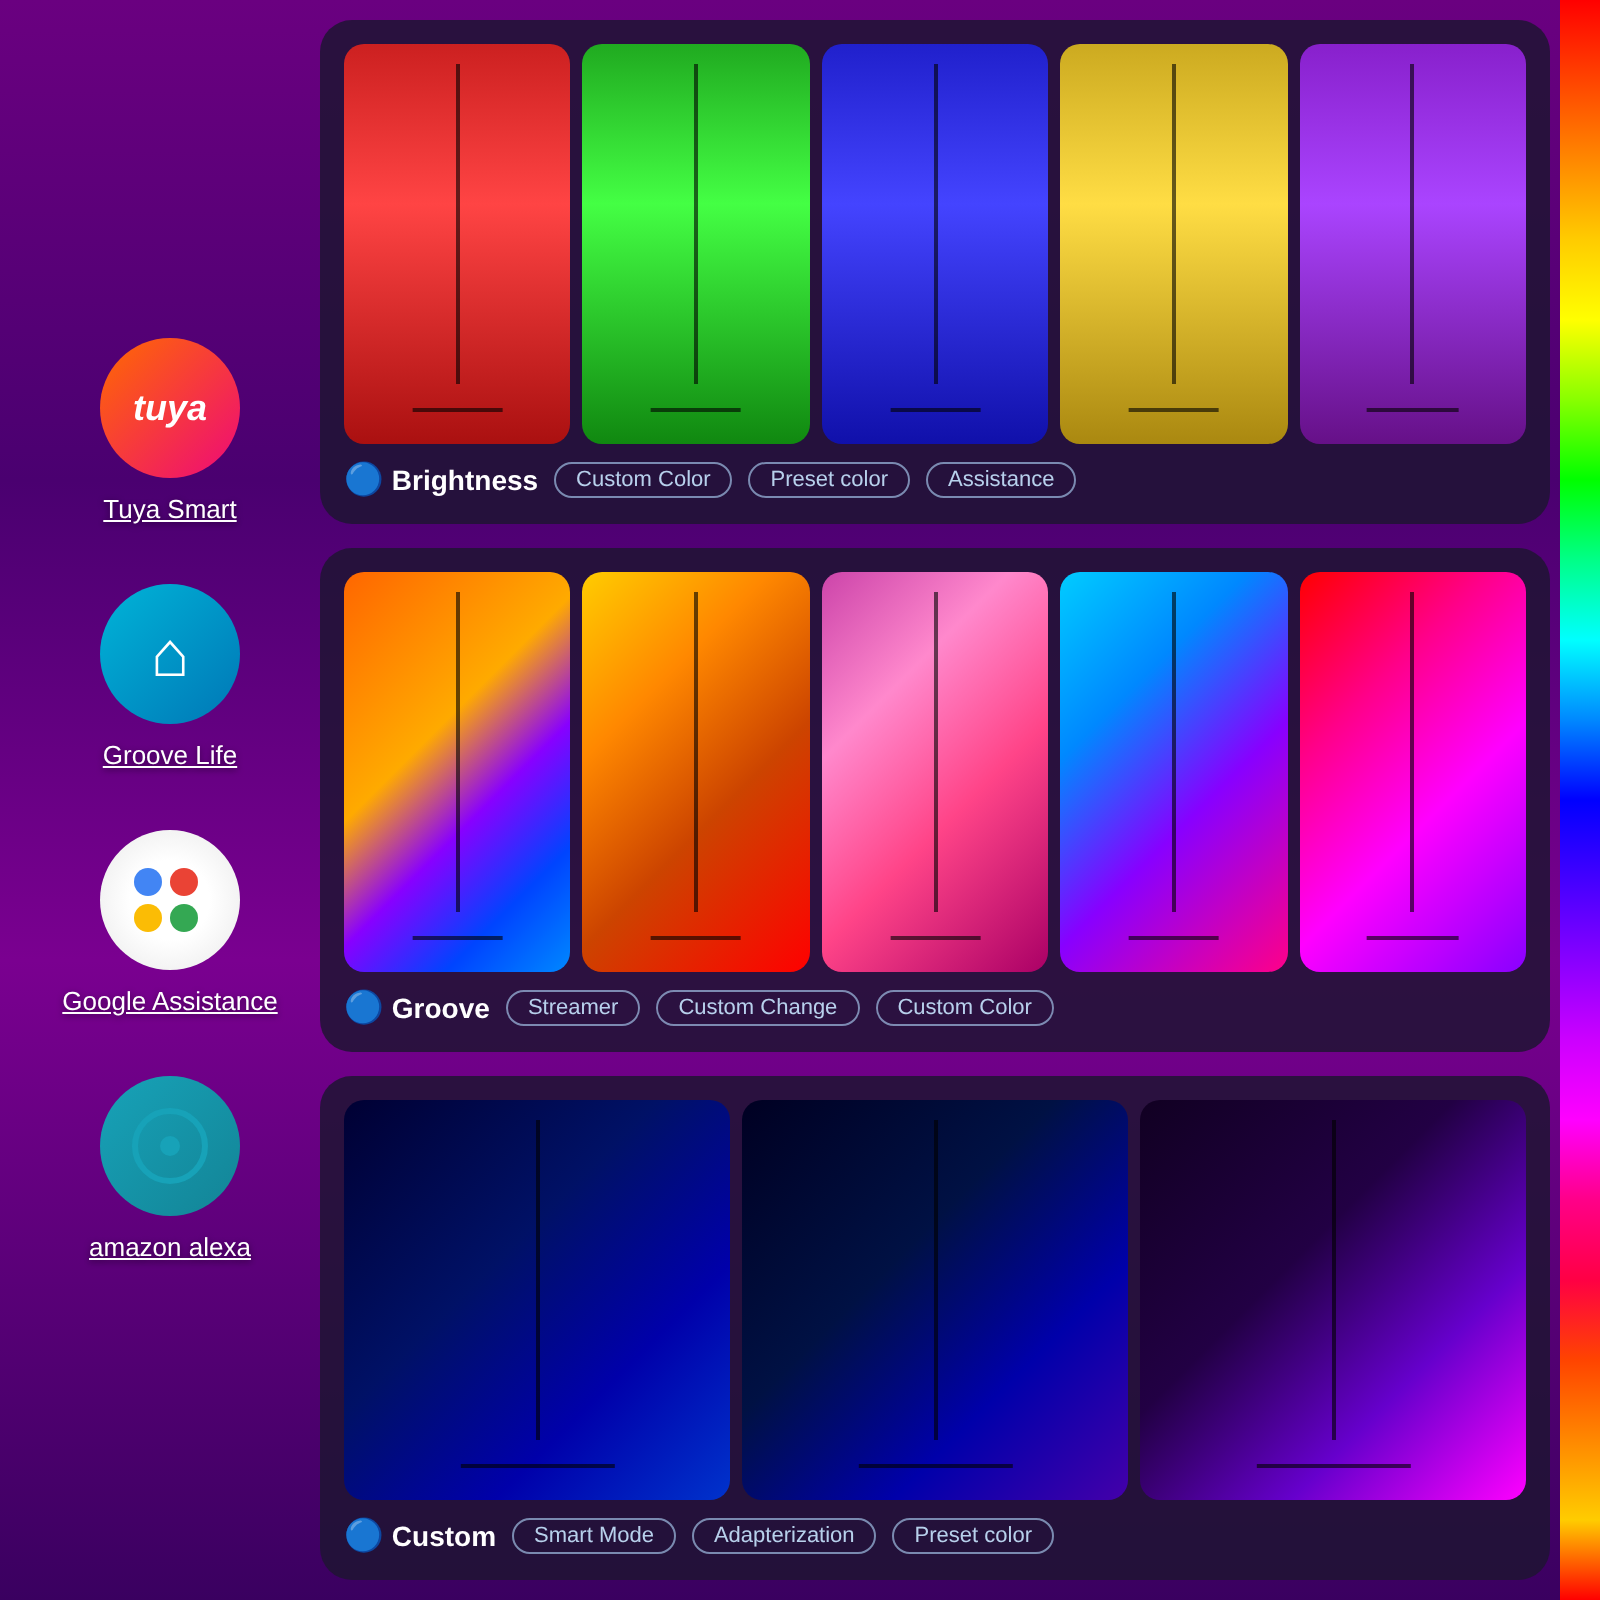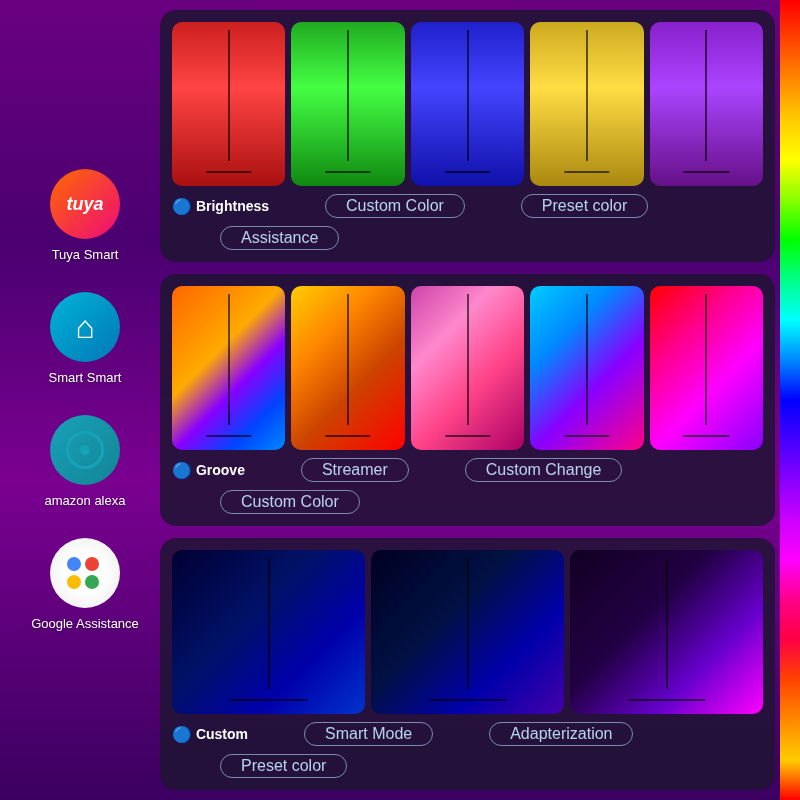--- a/index.html
+++ b/index.html
@@ -58,20 +58,21 @@
     .google-circle {
       background: radial-gradient(circle, #ffffff 40%, #e8e8e8 100%);
     }
 
     .sidebar-label {
       color: white;
       font-size: 13px;
       text-align: center;
       font-weight: 500;
       text-shadow: 0 1px 3px rgba(0,0,0,0.5);
+      text-decoration: underline;
     }
 
     
     .rainbow-strip {
       position: absolute;
       right: 0;
       top: 0;
       width: 20px;
       height: 800px;
       background: linear-gradient(180deg,
@@ -212,25 +213,24 @@
 
     .bullet {
       color: #aaddff;
       font-size: 16px;
     }
 
     .tag {
       background: transparent;
       border: 1px solid rgba(180, 220, 255, 0.6);
       border-radius: 20px;
-      padding: 2px 20px;
+      padding: 2px 10px;
       color: rgba(200, 230, 255, 0.9);
-      font-size: 16px;
+      font-size: 11px;
       cursor: pointer;
-      margin-left: 48px;
     }
 
     
     .tuya-logo-text {
       color: white;
       font-size: 18px;
       font-weight: bold;
       font-style: italic;
     }
 
@@ -285,42 +285,42 @@
     <div class="sidebar-icon-circle tuya-circle">
       <span class="tuya-logo-text">tuya</span>
     </div>
     <span class="sidebar-label">Tuya Smart</span>
   </div>
 
   <div class="sidebar-item">
     <div class="sidebar-icon-circle smartlife-circle">
       <span class="house-icon">⌂</span>
     </div>
-    <span class="sidebar-label">Smart Smart</span>
-  </div>
-
-  <div class="sidebar-item">
-    <div class="sidebar-icon-circle alexa-circle">
-      <div class="alexa-ring">
-        <div class="alexa-dot"></div>
-      </div>
-    </div>
-    <span class="sidebar-label">amazon alexa</span>
+    <span class="sidebar-label">Groove Life</span>
   </div>
 
   <div class="sidebar-item">
     <div class="sidebar-icon-circle google-circle">
       <div class="google-dots">
         <div class="gdot gdot-blue"></div>
         <div class="gdot gdot-red"></div>
         <div class="gdot gdot-yellow"></div>
         <div class="gdot gdot-green"></div>
       </div>
     </div>
     <span class="sidebar-label">Google Assistance</span>
+  </div>
+
+  <div class="sidebar-item">
+    <div class="sidebar-icon-circle alexa-circle">
+      <div class="alexa-ring">
+        <div class="alexa-dot"></div>
+      </div>
+    </div>
+    <span class="sidebar-label">amazon alexa</span>
   </div>
 
 </div>
 
 <div class="rainbow-strip"></div>
 
 <div class="main-content">
 
   <div class="section-card">
     <div class="lamp-grid">

